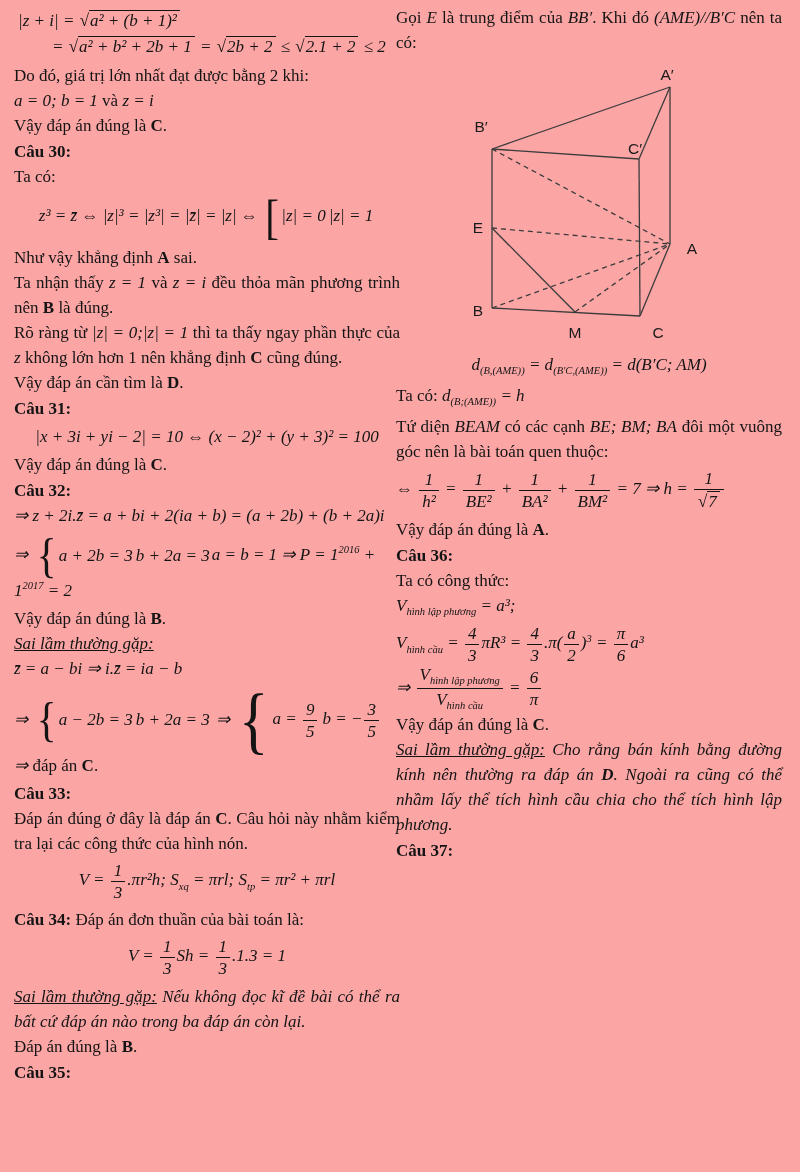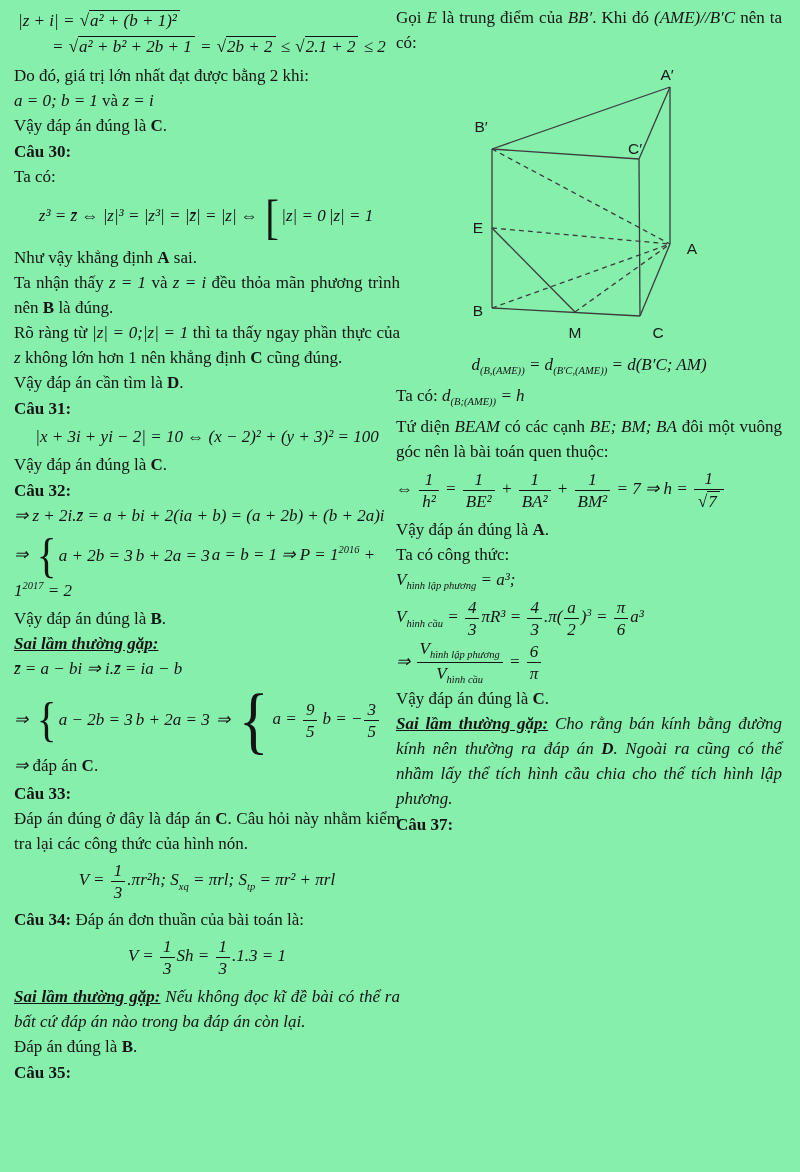--- a/index.html
+++ b/index.html
@@ -1,31 +1,31 @@
 <!DOCTYPE html>
 <html><head>
 <meta charset="utf-8">
 <style>
   html,body{margin:0;padding:0;background:#ffffff;}
   body{width:800px;height:1172px;font-family:"Liberation Serif",serif;font-size:17px;color:#141414;}
-  .page{position:relative;width:800px;height:1172px;overflow:hidden;background:#86efac;}
+  .page{position:relative;width:800px;height:1172px;overflow:hidden;background:#fca5a5;}
   .col{position:absolute;top:5px;}
   .col-left{left:14px;width:386px;}
   .col-right{left:396px;width:386px;}
 
   .p{text-align:justify;line-height:25px;margin:0;}
   .head{font-weight:bold;line-height:25px;margin:1px 0 0 0;}
   .disp{line-height:1.25;margin:5px 0;}
 
   .m{font-style:italic;}
   .r{font-style:normal;}
   .b{font-weight:bold;font-style:normal;}
   .i{font-style:italic;}
   .bi{font-weight:bold;font-style:italic;}
-  .biu{font-weight:bold;font-style:italic;text-decoration:underline;}
+  .biu{font-weight:normal;font-style:italic;text-decoration:underline;}
 
   sup{font-size:0.62em;font-style:italic;}
   sub{font-size:0.62em;font-style:italic;text-align:center;}
 
   .f{display:inline-flex;flex-direction:column;text-align:center;vertical-align:middle;font-style:italic;margin:0 2px;}
   .f .fn{display:block;padding:0 3px 1px 3px;border-bottom:1px solid #141414;line-height:1.12;}
   .f .fd{display:block;padding:1px 3px 0 3px;line-height:1.12;}
 
   .q{display:inline-flex;align-items:baseline;font-style:italic;margin:0 1px;}
   .q .qs{font-style:normal;}
@@ -171,20 +171,21 @@
           <span class="fn"><span class="m">1</span></span>
           <span class="fd"><span class="m">BM²</span></span>
         </span><span class="m"> = 7 ⇒ h = </span><span class="f">
           <span class="fn"><span class="m">1</span></span>
           <span class="fd"><span class="q">
               <span class="qs">√</span>
               <span class="qb"><span class="m">7</span></span>
             </span></span>
         </span></div>
       <div class="p"><span class="r">Vậy đáp án đúng là </span><span class="b">A</span><span class="r">.</span></div>
+      <div class="head"><span class="b">Câu 36:</span></div>
       <div class="p"><span class="r">Ta có công thức:</span></div>
       <div class="p"><span class="m">V</span><sub>hình lập phương</sub><span class="m"> = a³;</span></div>
       <div class="p"><span class="m">V</span><sub>hình cầu</sub><span class="m"> = </span><span class="f">
           <span class="fn"><span class="m">4</span></span>
           <span class="fd"><span class="m">3</span></span>
         </span><span class="m">πR³ = </span><span class="f">
           <span class="fn"><span class="m">4</span></span>
           <span class="fd"><span class="m">3</span></span>
         </span><span class="m">.π(</span><span class="f">
           <span class="fn"><span class="m">a</span></span>

